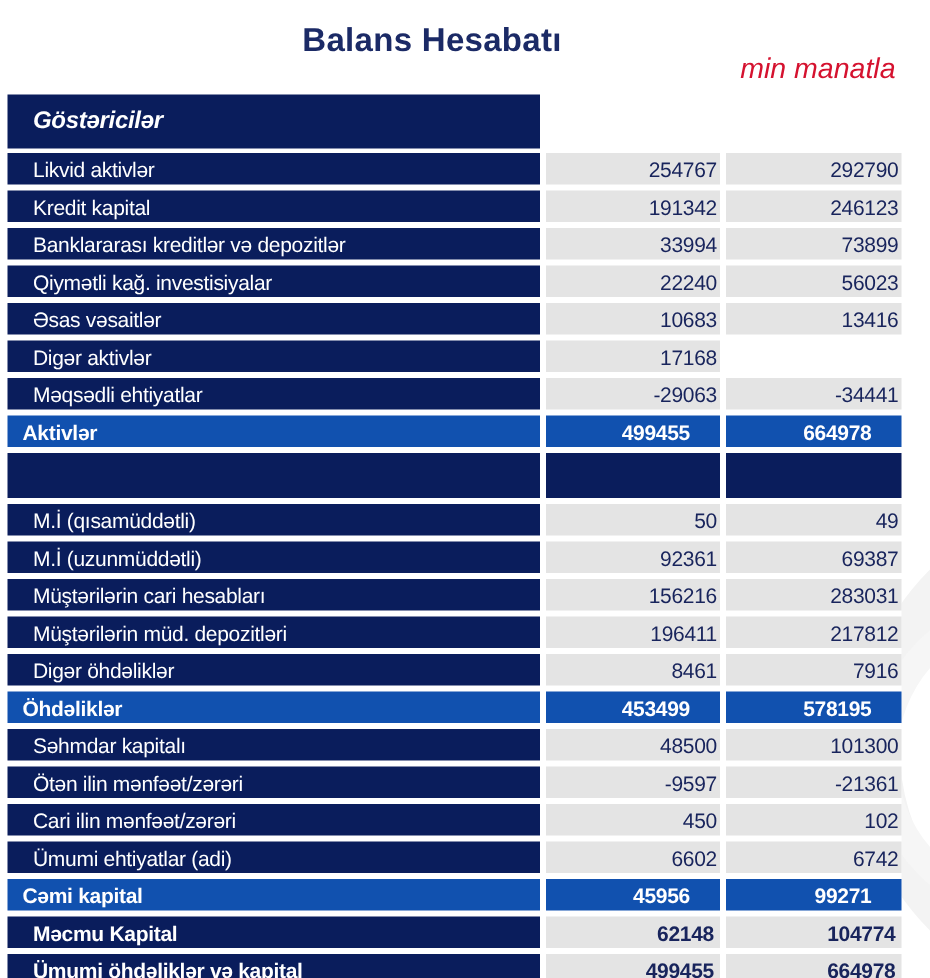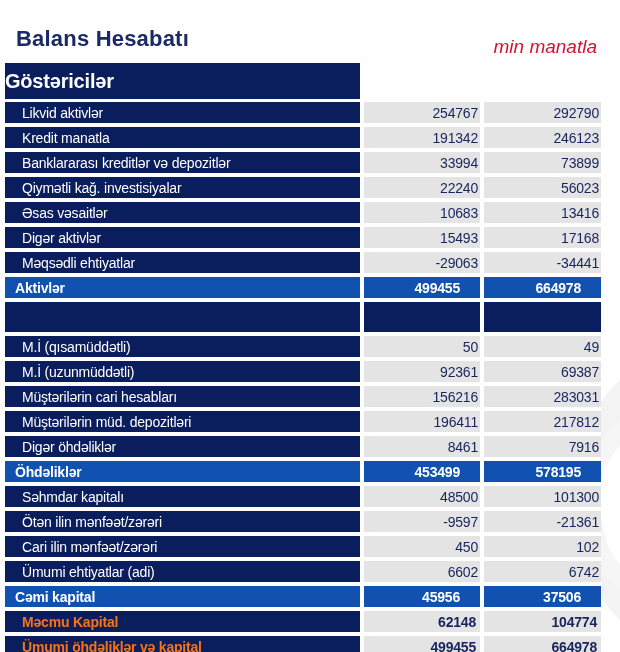--- a/index.html
+++ b/index.html
@@ -22,22 +22,22 @@
   
   .watermark{position:absolute;inset:0;z-index:0;pointer-events:none;}
   .ring{position:absolute;border-radius:50%;box-sizing:border-box;}
   .r1{width:340px;height:340px;border:30px solid #f3f3f3;right:-290px;top:330px;}
   .r2{width:220px;height:220px;border:18px solid #f6f6f6;right:-180px;top:395px;}
   .arc{position:absolute;width:300px;height:300px;border-radius:50%;
        border:14px solid #f2ebe4;box-sizing:border-box;
        right:-15px;bottom:-272px;}
 
   .title{
-    position:absolute;top:10px;left:0;width:568px;margin:16px;
-    text-align:left;font-size:22px;font-weight:700;
+    position:absolute;top:10px;left:0;width:568px;margin:4px;
+    text-align:center;font-size:22px;font-weight:700;
     color:var(--title);z-index:2;letter-spacing:0.2px;
   }
   .unit-note{
     position:absolute;top:36px;right:23px;z-index:2;
     font-style:italic;font-size:19px;color:var(--red);font-weight:400;
   }
 
   .table{
     position:absolute;top:63px;left:5px;width:596px;z-index:1;
     background:#ffffff;
@@ -52,33 +52,33 @@
   .trow.header{height:35px;margin-bottom:4px;}
   .trow.spacer{height:30px;}
   .cell{
     display:flex;align-items:center;
     font-size:14px;letter-spacing:-0.2px;
     box-sizing:border-box;
     overflow:hidden;white-space:nowrap;
   }
   
   .header .cell{background:var(--navy);color:#ffffff;font-weight:700;}
-  .header .label{font-size:20px;}
+  .header .label{padding-left:17px;font-size:16px;font-style:italic;}
   .header .year{justify-content:center;font-size:15px;margin-top:36px;}
 
   
   .normal .label{background:var(--navy);color:#ffffff;padding-left:17px;font-weight:400;}
   .normal .value{background:var(--gray);color:var(--valtext);justify-content:flex-end;padding-right:2px;font-weight:400;}
 
   
   .total .label{background:var(--blue);color:#ffffff;padding-left:10px;font-weight:700;}
   .total .value{background:var(--blue);color:#ffffff;justify-content:flex-end;padding-right:20px;font-weight:700;}
 
   
-  .bold .label{background:var(--navy);color:#f97316;padding-left:17px;font-weight:700;}
+  .bold .label{background:var(--navy);color:#ffffff;padding-left:17px;font-weight:700;}
   .bold .value{background:var(--gray);color:var(--valtext);justify-content:flex-end;padding-right:4px;font-weight:700;}
 
   
   .spacer .label,.spacer .value{background:var(--navy);}
 </style>
 </head>
 <body>
 
 <div class="page">
 
@@ -97,42 +97,41 @@
       <div class="cell year">31.03.2017</div>
       <div class="cell year">31.03.2018</div>
     </div>
     <div id="tbody">
         <div class="trow normal">
           <div class="cell label">Likvid aktivlər</div>
           <div class="cell value">254767</div>
           <div class="cell value">292790</div>
         </div>
         <div class="trow normal">
-          <div class="cell label">Kredit manatla</div>
+          <div class="cell label">Kredit kapital</div>
           <div class="cell value">191342</div>
           <div class="cell value">246123</div>
         </div>
         <div class="trow normal">
           <div class="cell label">Banklararası kreditlər və depozitlər</div>
           <div class="cell value">33994</div>
           <div class="cell value">73899</div>
         </div>
         <div class="trow normal">
           <div class="cell label">Qiymətli kağ. investisiyalar</div>
           <div class="cell value">22240</div>
           <div class="cell value">56023</div>
         </div>
         <div class="trow normal">
           <div class="cell label">Əsas vəsaitlər</div>
           <div class="cell value">10683</div>
           <div class="cell value">13416</div>
         </div>
         <div class="trow normal">
           <div class="cell label">Digər aktivlər</div>
-          <div class="cell value">15493</div>
           <div class="cell value">17168</div>
         </div>
         <div class="trow normal">
           <div class="cell label">Məqsədli ehtiyatlar</div>
           <div class="cell value">-29063</div>
           <div class="cell value">-34441</div>
         </div>
         <div class="trow total">
           <div class="cell label">Aktivlər</div>
           <div class="cell value">499455</div>
@@ -189,21 +188,21 @@
           <div class="cell value">102</div>
         </div>
         <div class="trow normal">
           <div class="cell label">Ümumi ehtiyatlar (adi)</div>
           <div class="cell value">6602</div>
           <div class="cell value">6742</div>
         </div>
         <div class="trow total">
           <div class="cell label">Cəmi kapital</div>
           <div class="cell value">45956</div>
-          <div class="cell value">37506</div>
+          <div class="cell value">99271</div>
         </div>
         <div class="trow bold">
           <div class="cell label">Məcmu Kapital</div>
           <div class="cell value">62148</div>
           <div class="cell value">104774</div>
         </div>
         <div class="trow bold">
           <div class="cell label">Ümumi öhdəliklər və kapital</div>
           <div class="cell value">499455</div>
           <div class="cell value">664978</div>

